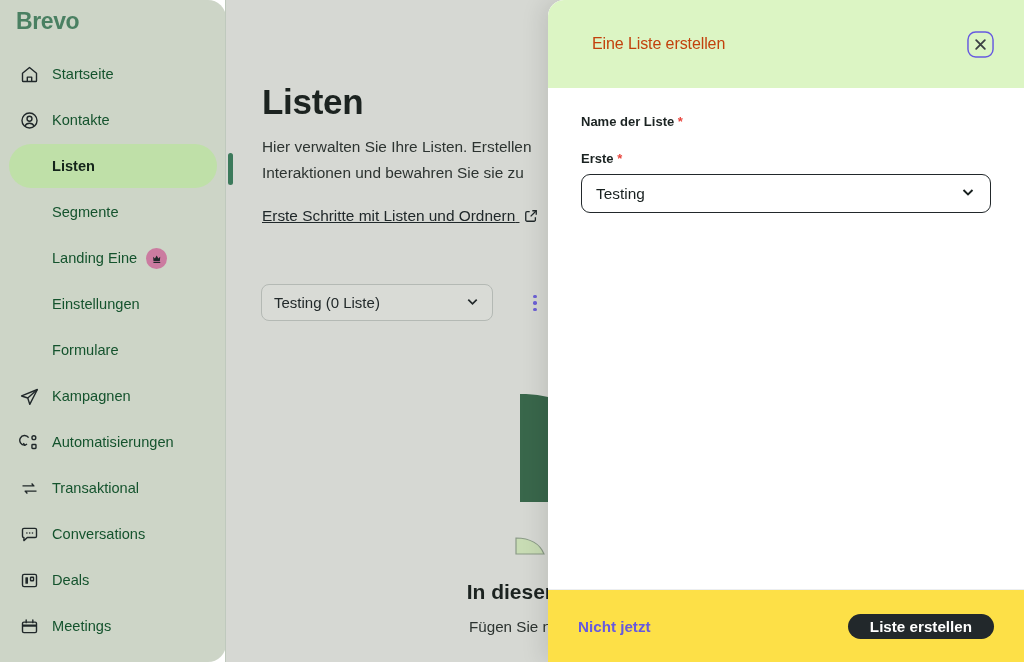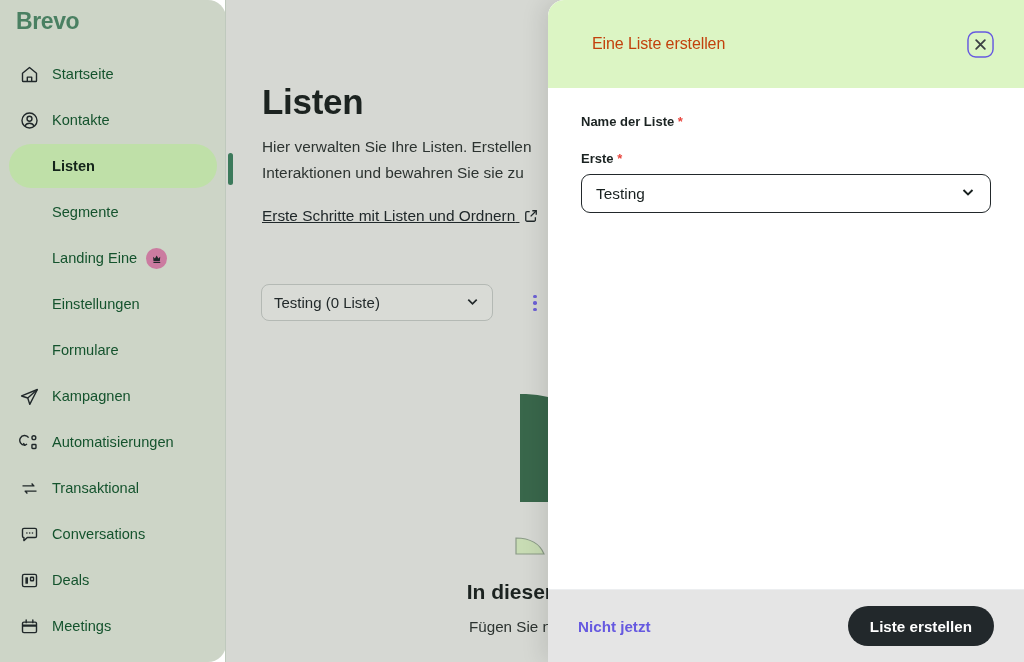--- a/index.html
+++ b/index.html
@@ -192,31 +192,31 @@
     padding: 0 14px;
     font-size: 15.4px; color: #18201f;
     cursor: pointer;
     gap: 11px;
   }
   .select-box .chev { margin-left: auto; }
   #modal-footer {
     position: absolute; left: 0; bottom: 0;
     width: 476px; height: 73px;
     border-top: 1px solid #eceef0;
-    background: #e5e5e5;
+    background: #fde047;
     display: flex; align-items: center;
     padding: 0 30px;
   }
   #not-now {
     font-size: 15.2px; font-weight: bold; color: #6659e0;
     cursor: pointer;
   }
   #create-btn {
     margin-left: auto;
-    height: 40px;
+    height: 25px;
     padding: 0 22px;
     border: 0;
     border-radius: 21px;
     background: #22282b;
     color: #ffffff;
     font-family: "Liberation Sans", sans-serif;
     font-size: 15.2px; font-weight: bold;
     cursor: pointer;
   }
 </style>

